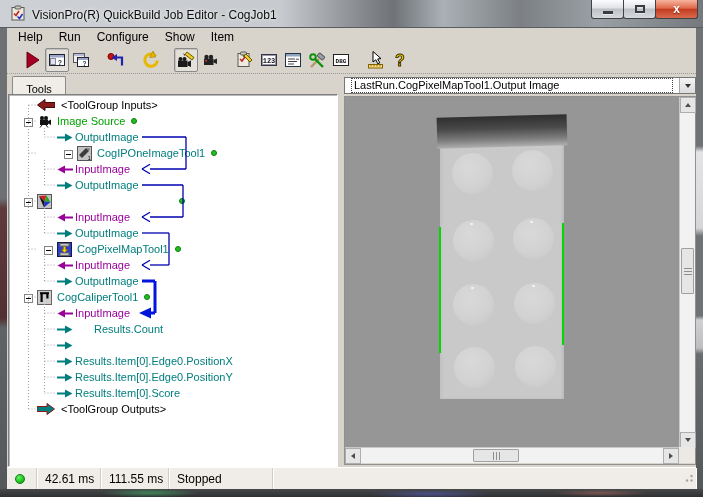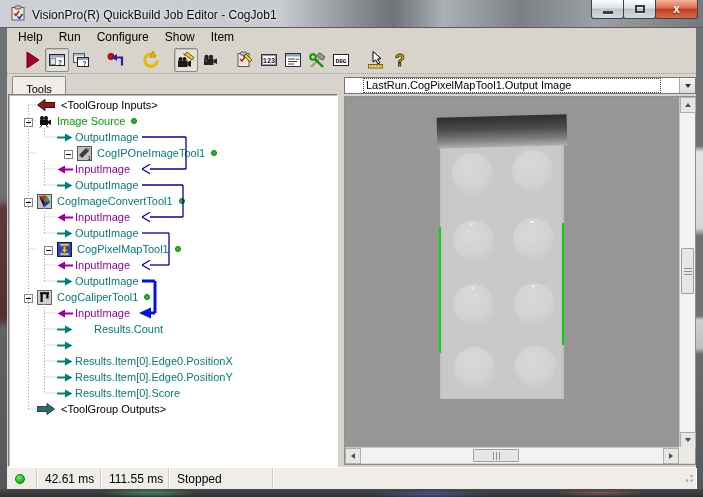--- a/index.html
+++ b/index.html
@@ -59,21 +59,21 @@
   .lbl.k-source { color:var(--c-green); }
   .lbl.k-tool { color:var(--c-teal); }
   .lbl.k-pin-in { color:var(--c-magenta); }
   .lbl.k-pin-out, .lbl.k-result { color:var(--c-teal); }
   .rundot { position:absolute; width:6px; height:6px; border-radius:50%; background:var(--c-rundot); border:1px solid #0d7a0d; top:5px; }
   #tree-svg { position:absolute; left:0; top:0; pointer-events:none; }
 
   
   .combo { position:absolute; left:337px; top:49px; width:352px; height:17px; background:#fff;
     border:1px solid #767676; display:flex; align-items:center; }
-  .combo-text { flex:1; font-size:11px; padding:0 2px; margin:19px; outline:1px dotted #444; line-height:13px; white-space:nowrap; overflow:hidden; }
+  .combo-text { flex:1; font-size:11px; padding:0 2px; margin:7px; outline:1px dotted #444; line-height:13px; white-space:nowrap; overflow:hidden; }
   .combo-btn { width:16px; height:15px; background:linear-gradient(#f4f4f4,#dcdcdc); border-left:1px solid #a8a8a8; display:flex; align-items:center; justify-content:center; }
   .arr-down { width:0; height:0; border-left:3.5px solid transparent; border-right:3.5px solid transparent; border-top:4px solid #333; }
 
   .viewer { position:absolute; left:337px; top:68px; width:352px; height:369px; background:#d8d4cc; border:1px solid #909090; }
   .canvas { position:absolute; left:0; top:0; width:334px; height:351px; background:#969696; overflow:hidden; }
   .brick { position:absolute; left:95px; top:26px; width:124px; height:276px; background:#c9c9c9; box-shadow:inset -2px 0 2px #bdbdbd, inset 2px 0 2px #c2c2c2; }
   .smear { position:absolute; left:-3px; top:-7px; width:130px; height:31px; transform:rotate(-1.6deg);
     background:linear-gradient(180deg,#2f2f2f 0,#4a4a4a 40%,#7d7d7d 75%,#b0b0b0 100%); }
   .stud { position:absolute; width:41px; height:41px; border-radius:50%;
     background:radial-gradient(circle at 42% 36%, #d9d9d9, #d2d2d2 55%, #c6c6c6 100%); }
@@ -356,21 +356,20 @@
               </svg></span>
             <span class="nicon" style="left: 28px;">
               <svg width="15" height="15" viewBox="0 0 15 15">
                 <rect x="0.5" y="0.5" width="14" height="14" fill="#c4c4c4" stroke="#555"></rect>
                 <path d="M7.5 7.5 L2 2 L9.5 1.5 Z" fill="#cc2222"></path>
                 <path d="M7.5 7.5 L9.5 1.5 L13.5 8 Z" fill="#22aa22"></path>
                 <path d="M7.5 7.5 L13.5 8 L7 13.5 Z" fill="#2233cc"></path>
                 <path d="M7.5 7.5 L7 13.5 L2 2 Z" fill="#111"></path>
               </svg>
             </span>
-            <span class="lbl k-tool" style="left: 48px;">CogImageConvertTool1</span>
             <span class="rundot" style="left: 170px;"></span>
           </div>
           <div class="trow" style="top: 112px;">
             <span class="nicon" style="left: 48px;">
               <svg width="16" height="9" viewBox="0 0 16 9">
                 <line x1="7" y1="4.5" x2="16" y2="4.5" stroke="#990099" stroke-width="2"></line>
                 <path d="M8 0.5 L0.5 4.5 L8 8.5 Z" fill="#990099"></path>
               </svg>
             </span>
             <span class="lbl k-pin-in" style="left: 66px;">InputImage</span>

